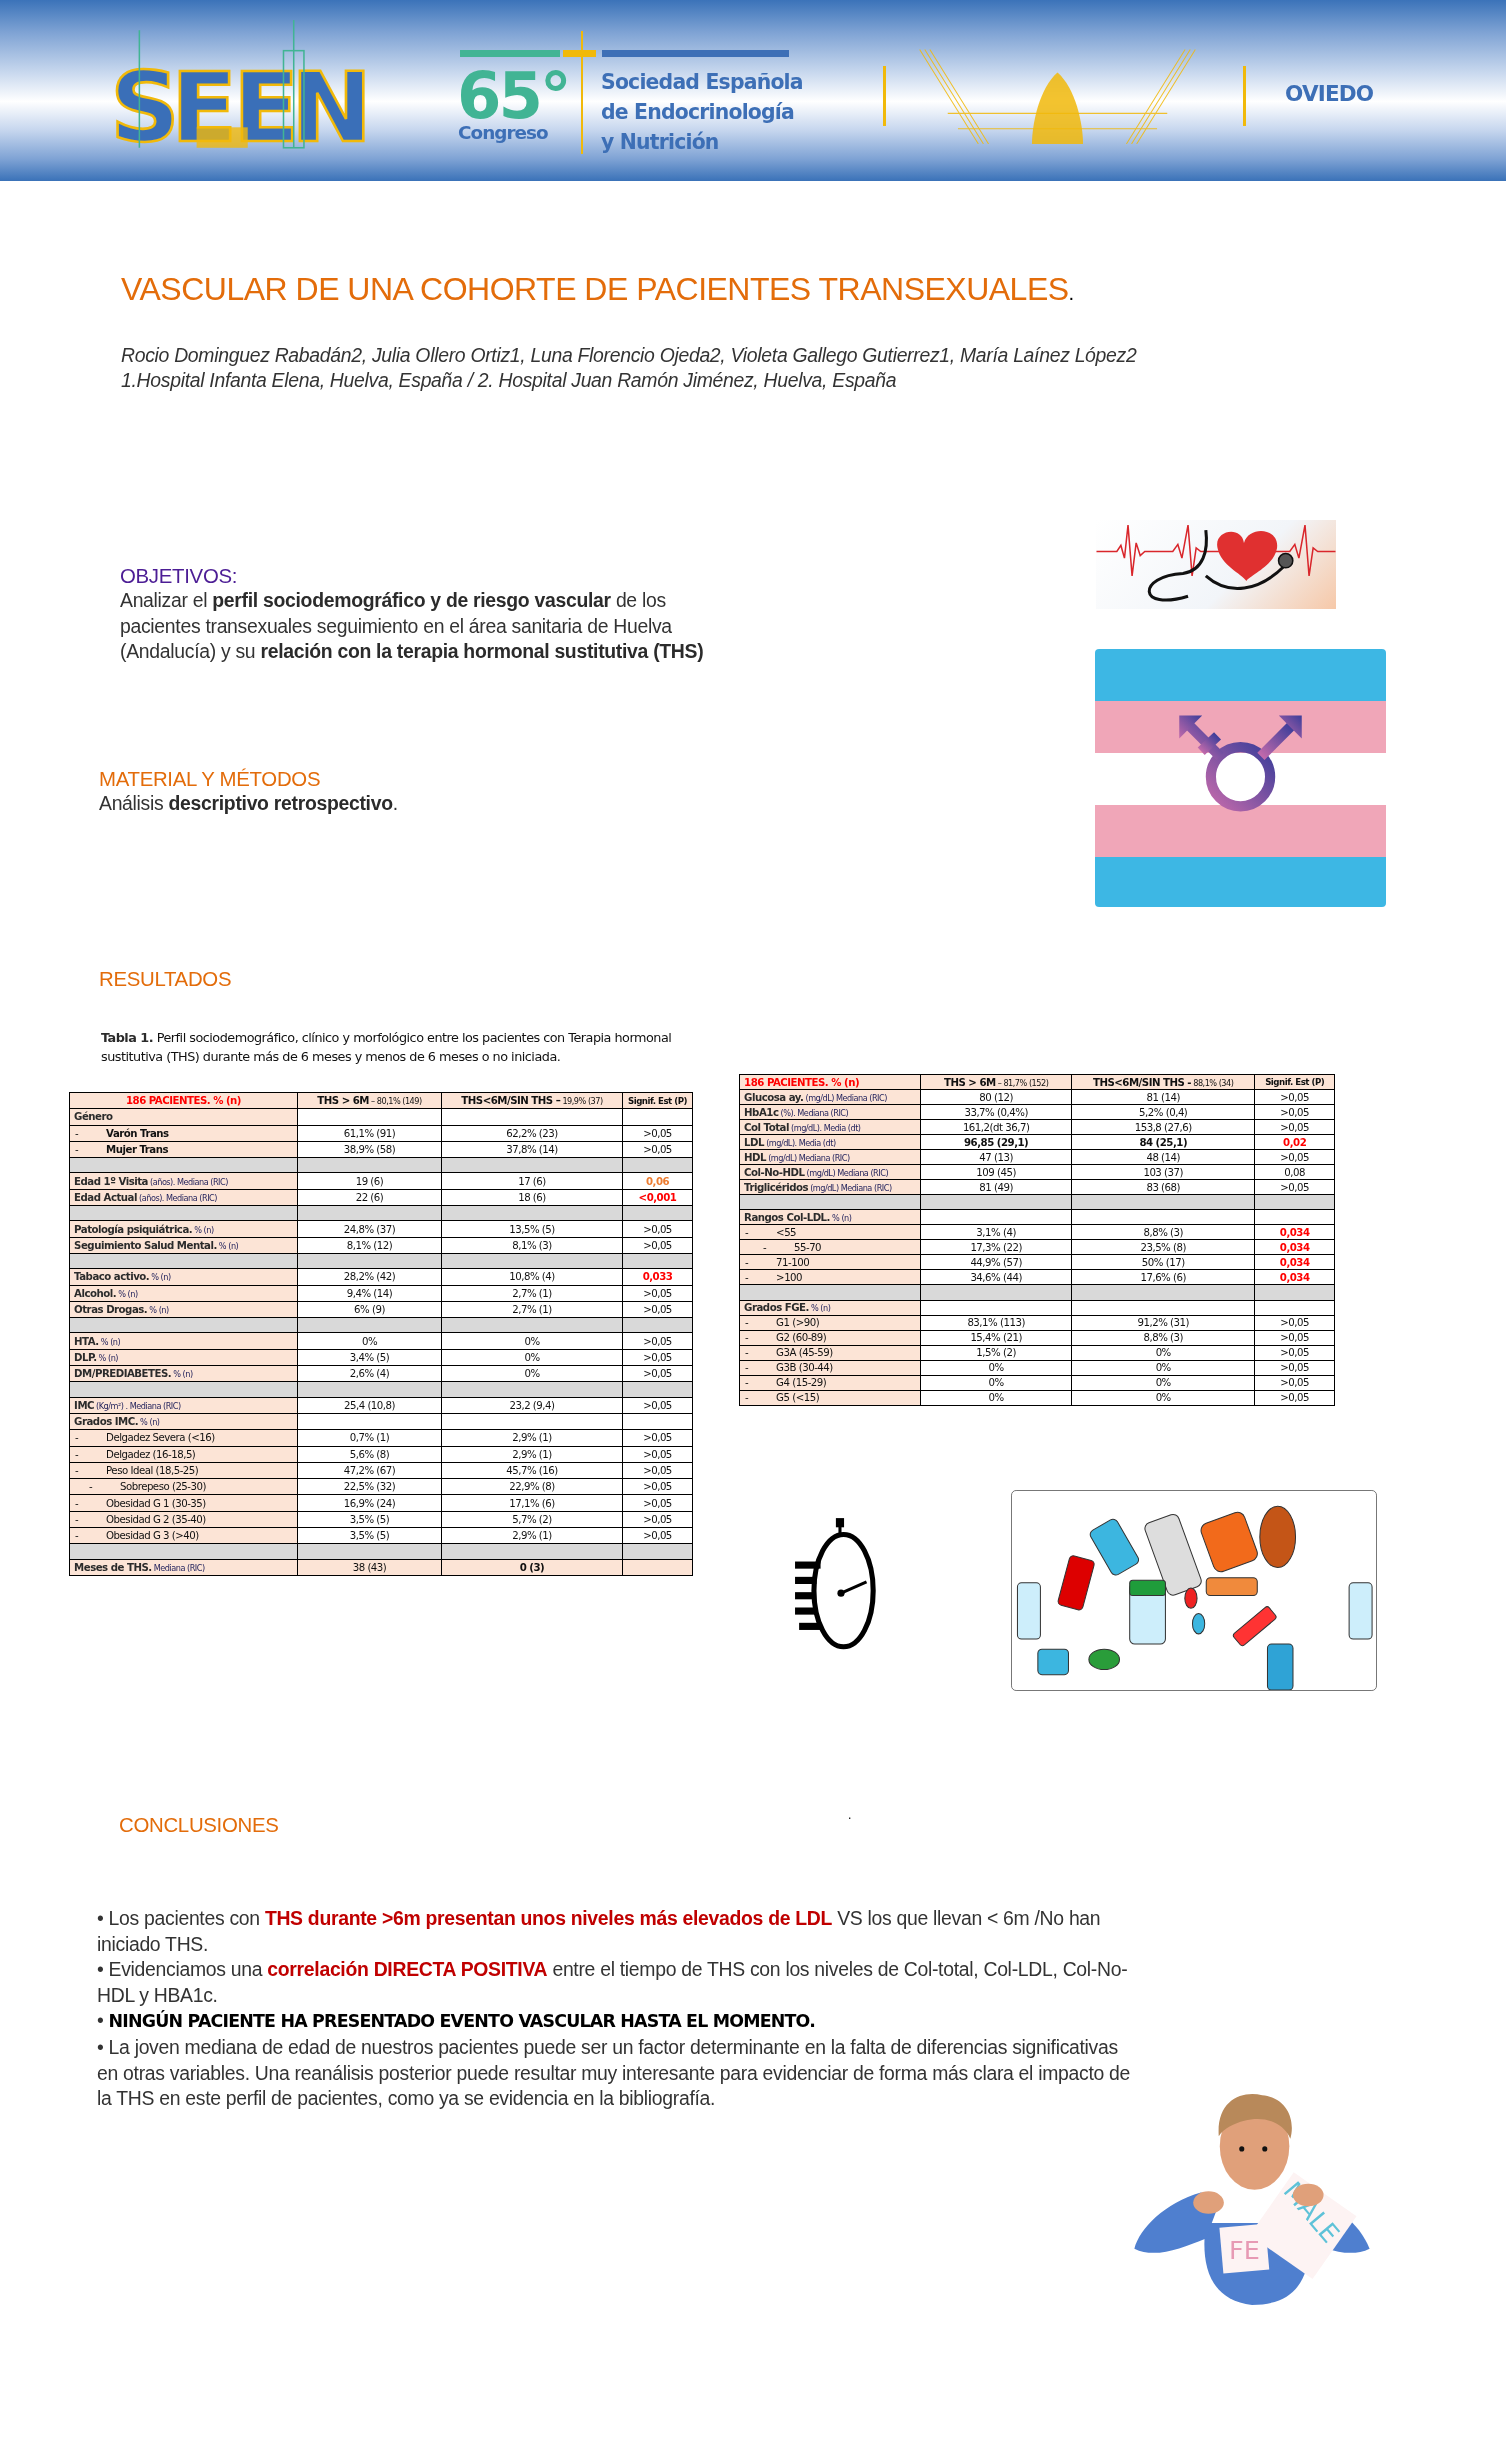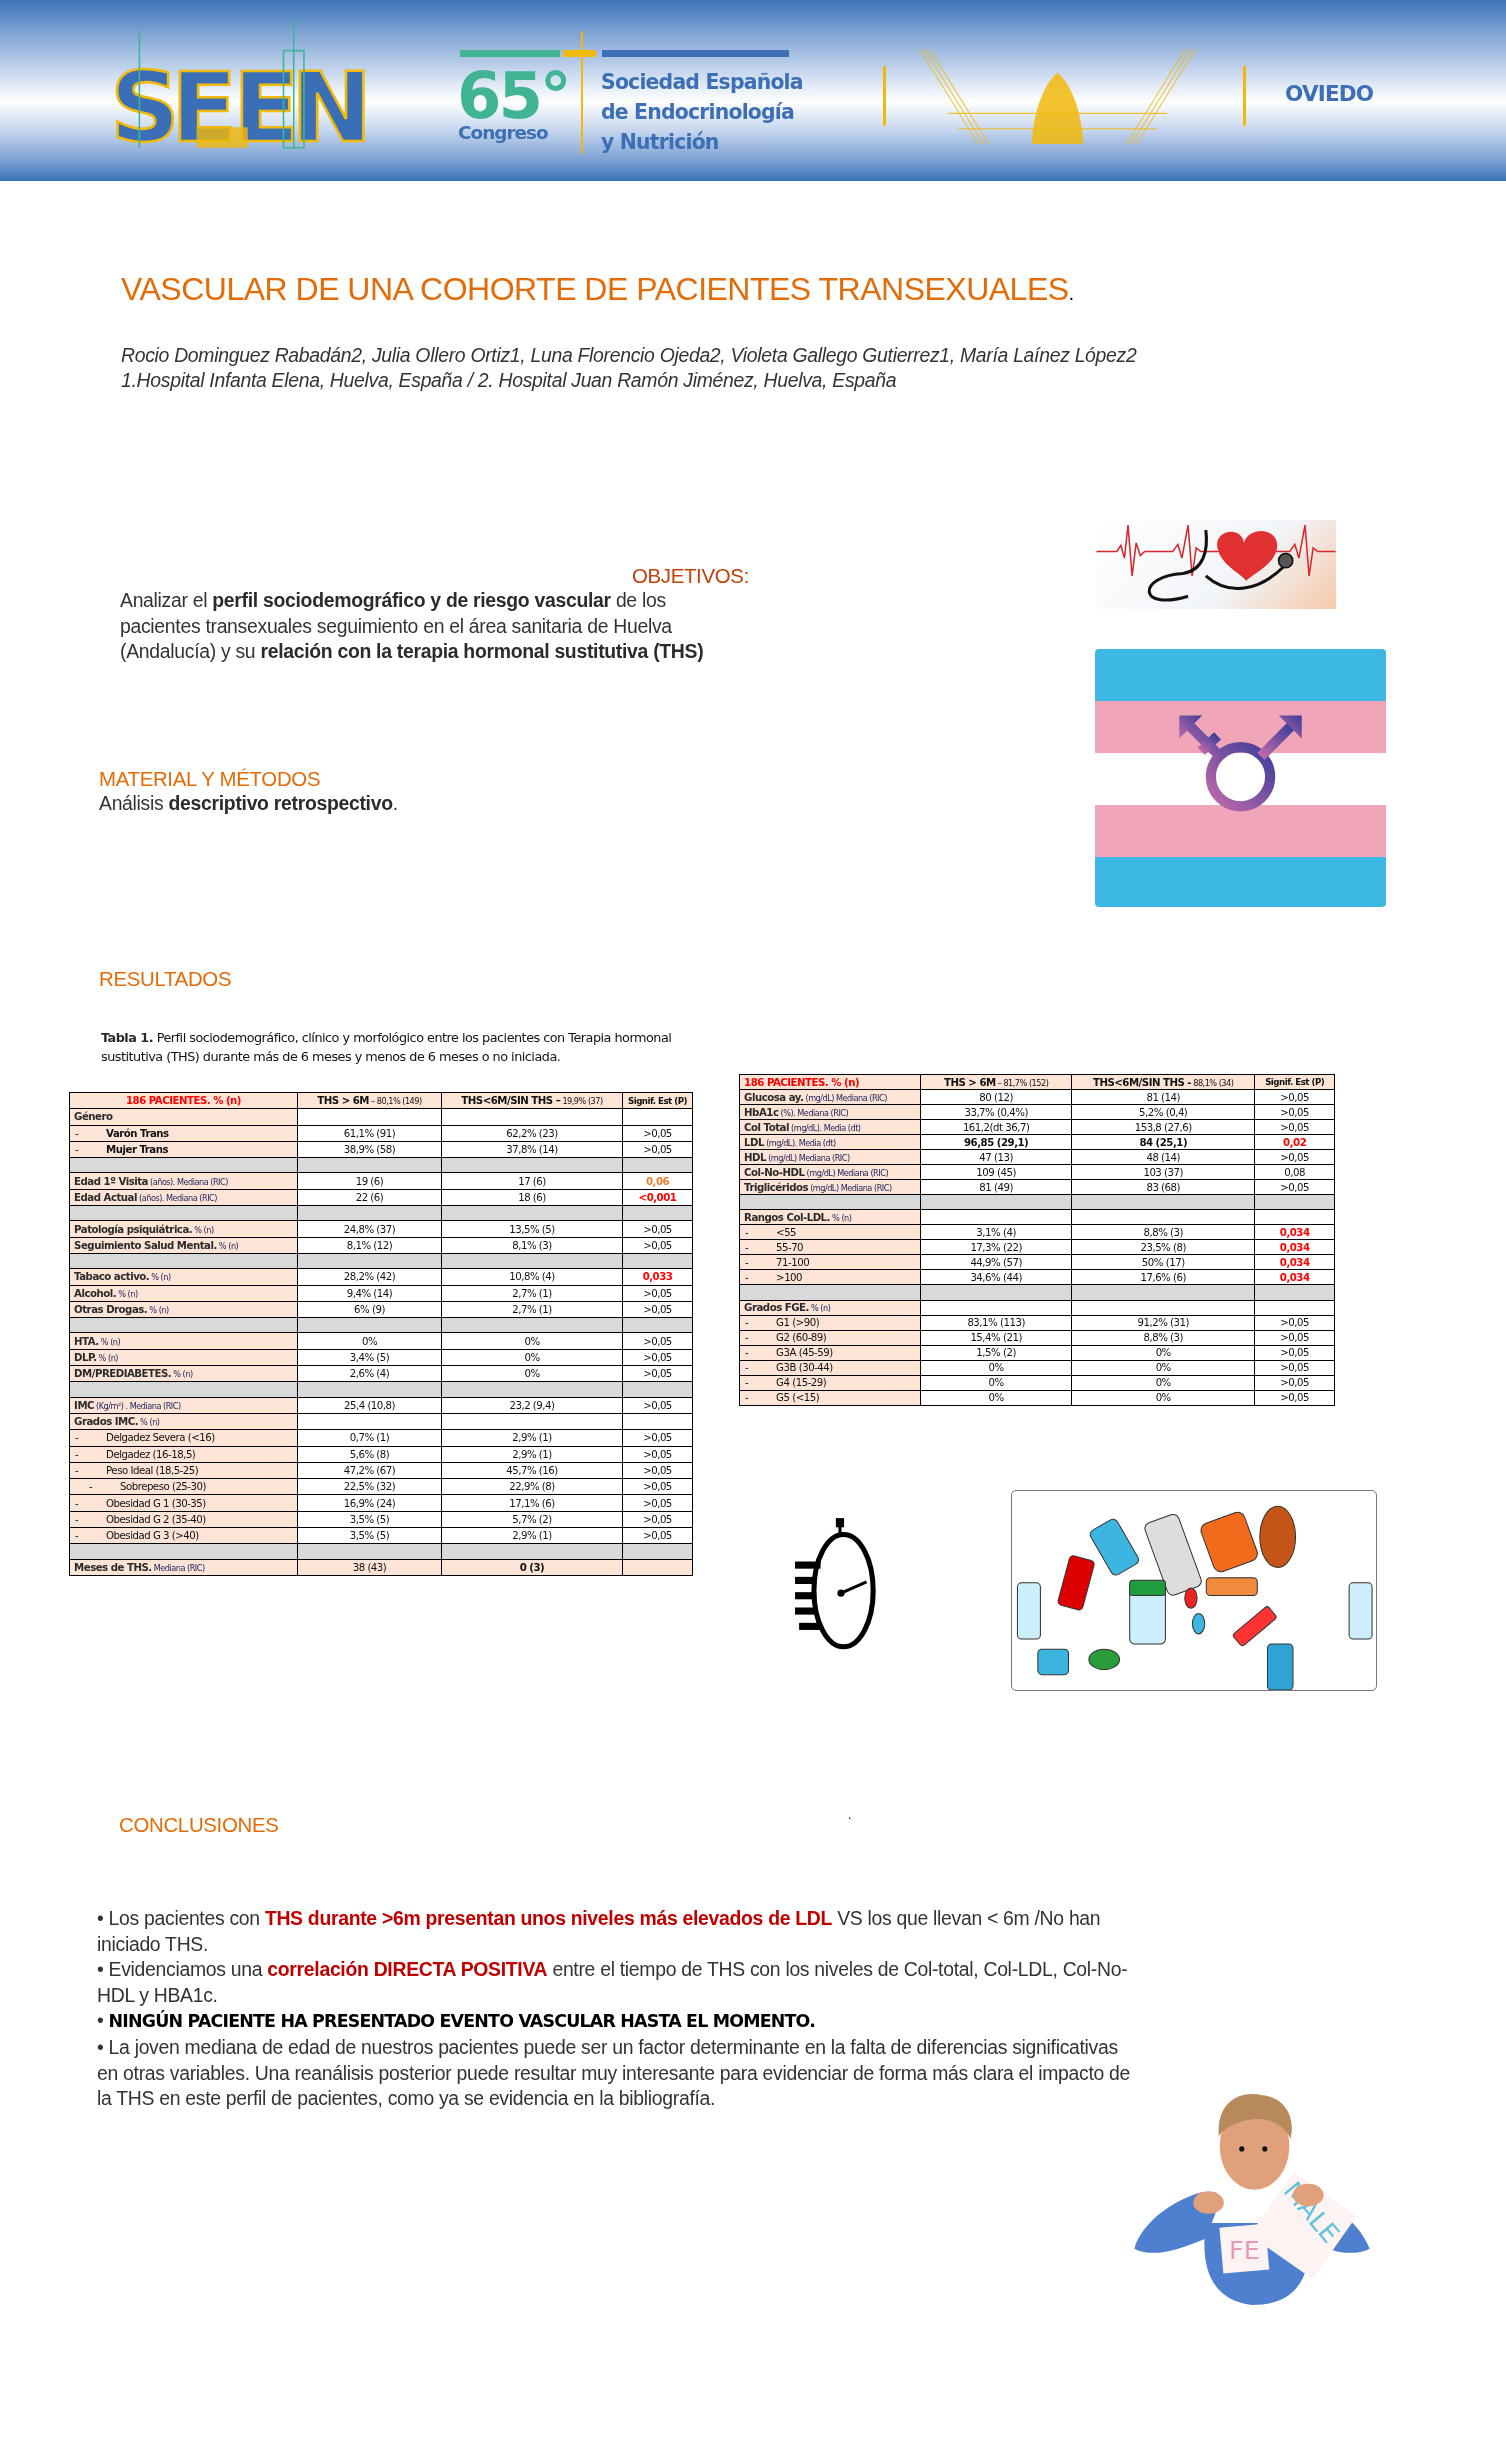--- a/index.html
+++ b/index.html
@@ -102,21 +102,21 @@
 
 <div class="abs title">
   <div><span>VASCULAR DE UNA COHORTE DE PACIENTES TRANSEXUALES</span><span style="color:#000;font-size:20.4px;">.</span></div>
 </div>
 <div class="abs authors">
   <div>Rocio Dominguez Rabadán2, Julia Ollero Ortiz1, Luna Florencio Ojeda2, Violeta Gallego Gutierrez1, María Laínez López2</div>
   <div>1.Hospital Infanta Elena, Huelva, España / 2. Hospital Juan Ramón Jiménez, Huelva, España</div>
 </div>
 
 <div class="abs" style="left:120px;top:565px;width:629px;">
-  <div class="section-h" style="color:#c2410c;text-align:right;">OBJETIVOS:</div>
+  <div class="section-h" style="color:#4c1d95;">OBJETIVOS:</div>
   <div class="body-txt"><span>Analizar el </span><b>perfil sociodemográfico y de riesgo vascular</b><span> de los pacientes transexuales seguimiento en el área sanitaria de Huelva (Andalucía) y su </span><b>relación con la terapia hormonal sustitutiva (THS)</b></div>
 </div>
 
 <div class="abs" style="left:1096px;top:520px;width:240px;height:89px;background:linear-gradient(135deg,#ffffff 0%,#f2f5f9 60%,#f6c8a8 100%);overflow:hidden;">
   <svg width="240" height="89" viewBox="0 0 470 175">
     <polyline fill="none" stroke="#d9262b" stroke-width="3" points="0,62 40,62 48,50 55,75 62,10 70,110 78,45 86,70 95,62 150,62 160,48 168,75 180,10 188,110 196,55 205,62 380,62 390,48 398,75 410,10 418,110 426,55 435,62 470,62"></polyline>
     <path d="M180 150 C 80 180 80 110 170 105 C 210 100 220 60 215 20" fill="none" stroke="#111" stroke-width="6"></path>
     <path d="M215 110 C 260 150 320 140 370 90" fill="none" stroke="#111" stroke-width="6"></path>
     <circle cx="372" cy="80" r="14" fill="#555" stroke="#111" stroke-width="3"></circle>
     <path d="M238 55 C 230 20 285 10 290 45 C 300 10 360 15 355 55 C 350 90 300 110 295 120 C 285 105 245 90 238 55 Z" fill="#e03030"></path>
@@ -416,21 +416,21 @@
         <td style=""></td>
         <td class="" style=""></td>
       </tr>
       <tr>
         <td class="lbl sub" style="padding-left:5.1px;"><span class="dash">-</span><span style="">&lt;55</span></td>
         <td style="">3,1% (4)</td>
         <td style="">8,8% (3)</td>
         <td class="p-red" style="">0,034</td>
       </tr>
       <tr>
-        <td class="lbl sub" style="padding-left:5px;"><span class="dash">-</span><span style="">55-70</span></td>
+        <td class="lbl sub" style="padding-left:23px;"><span class="dash">-</span><span style="">55-70</span></td>
         <td style="">17,3% (22)</td>
         <td style="">23,5% (8)</td>
         <td class="p-red" style="">0,034</td>
       </tr>
       <tr>
         <td class="lbl sub" style="padding-left:5.1px;"><span class="dash">-</span><span style="">71-100</span></td>
         <td style="">44,9% (57)</td>
         <td style="">50% (17)</td>
         <td class="p-red" style="">0,034</td>
       </tr>

